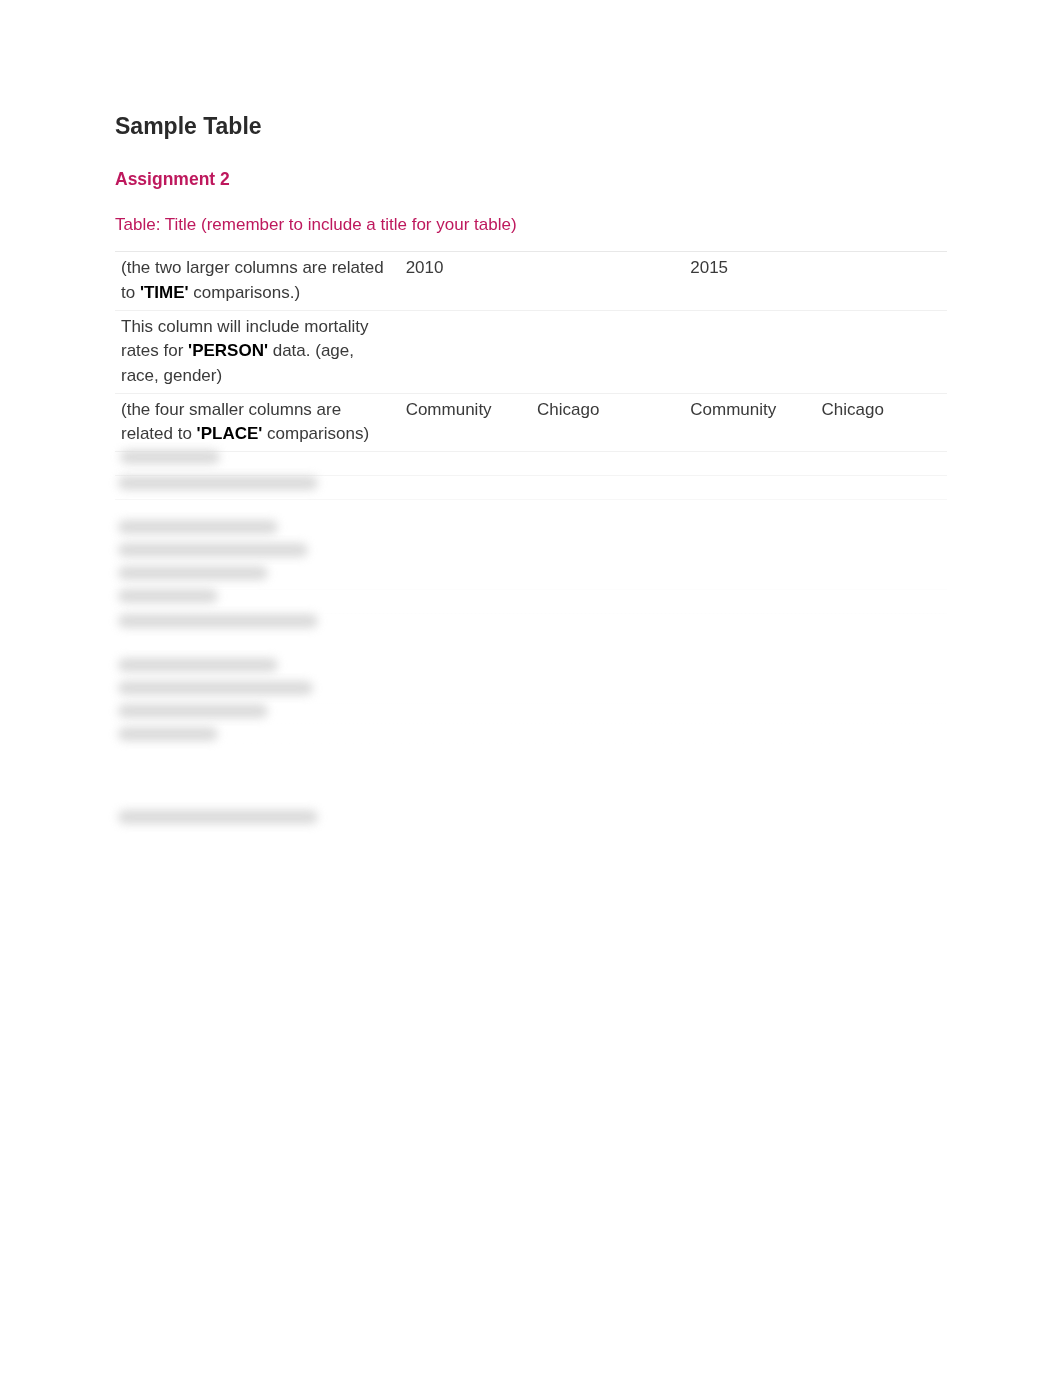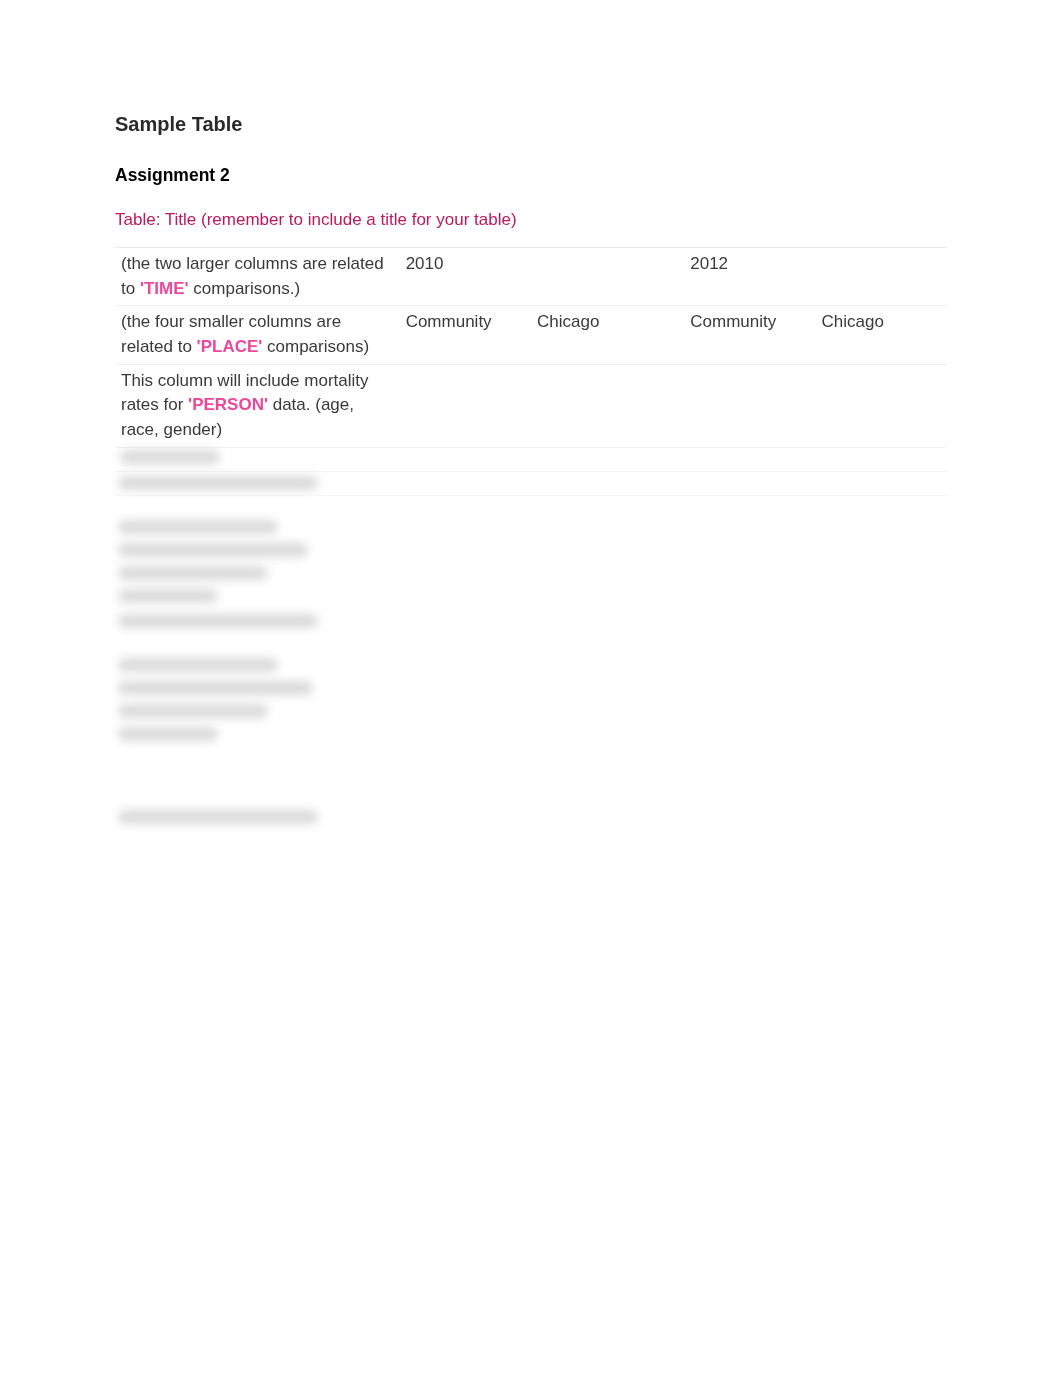--- a/index.html
+++ b/index.html
@@ -15,25 +15,25 @@
       padding: 110px 115px 0 115px;
       color: #333333;
       font-size: 17px;
       line-height: 1.45;
       position: relative;
     }
     .heading {
       font-weight: 700;
       color: #2a2a2a;
       margin-bottom: 12px;
-      font-size: 20px;
+      font-size: 23px;
     }
     .subheading {
       font-weight: 700;
-      color: #000000;
+      color: #be185d;
       margin-top: 24px;
       margin-bottom: 20px;
       font-size: 17.5px;
     }
     .caption {
       color: #be185d;
       margin-bottom: 14px;
       font-size: 17px;
     }
     table {
@@ -54,21 +54,21 @@
       border-top: 1px solid #e8e8e8;
     }
     .col-desc { width: 26%; padding-left: 2px; }
     .col-data { width: 12%; }
     .col-gap  { width: 2%; }
     .year-cell {
       text-align: left;
       padding-bottom: 26px;
     }
     .keyword {
-      color: #ec4899;
+      color: #000000;
       font-weight: 600;
     }
     .blurred-overlay {
       position: absolute;
       left: 115px;
       right: 100px;
       top: 440px;
       height: 420px;
       pointer-events: none;
       background: linear-gradient(
@@ -107,43 +107,43 @@
       <col class="col-data">
       <col class="col-data">
     </colgroup>
     <tbody>
         <tr>
       <td>
         <span>(the two larger columns are related to </span><span class="keyword">'TIME'</span><span> comparisons.)</span>
       </td>
       <td colspan="2" class="year-cell">2010</td>
       <td></td>
-      <td colspan="2" class="year-cell">2012</td>
+      <td colspan="2" class="year-cell">2015</td>
+    </tr>
+    <tr>
+      <td>
+        <span>This column will include mortality rates for </span><span class="keyword">'PERSON'</span><span> data. (age, race, gender)</span>
+      </td>
+      <td></td>
+      <td></td>
+      <td></td>
+      <td></td>
+      <td></td>
     </tr>
     <tr>
       <td>
         <span>(the four smaller columns are related to </span><span class="keyword">'PLACE'</span><span> comparisons)</span>
       </td>
       <td>Community</td>
       <td>Chicago</td>
       <td></td>
       <td>Community</td>
       <td>Chicago</td>
     </tr>
     <tr>
-      <td>
-        <span>This column will include mortality rates for </span><span class="keyword">'PERSON'</span><span> data. (age, race, gender)</span>
-      </td>
-      <td></td>
-      <td></td>
-      <td></td>
-      <td></td>
-      <td></td>
-    </tr>
-    <tr>
       <td style="height:24px"></td>
       <td></td>
       <td></td>
       <td></td>
       <td></td>
       <td></td>
     </tr>
     <tr>
       <td style="height:24px"></td>
       <td></td>

